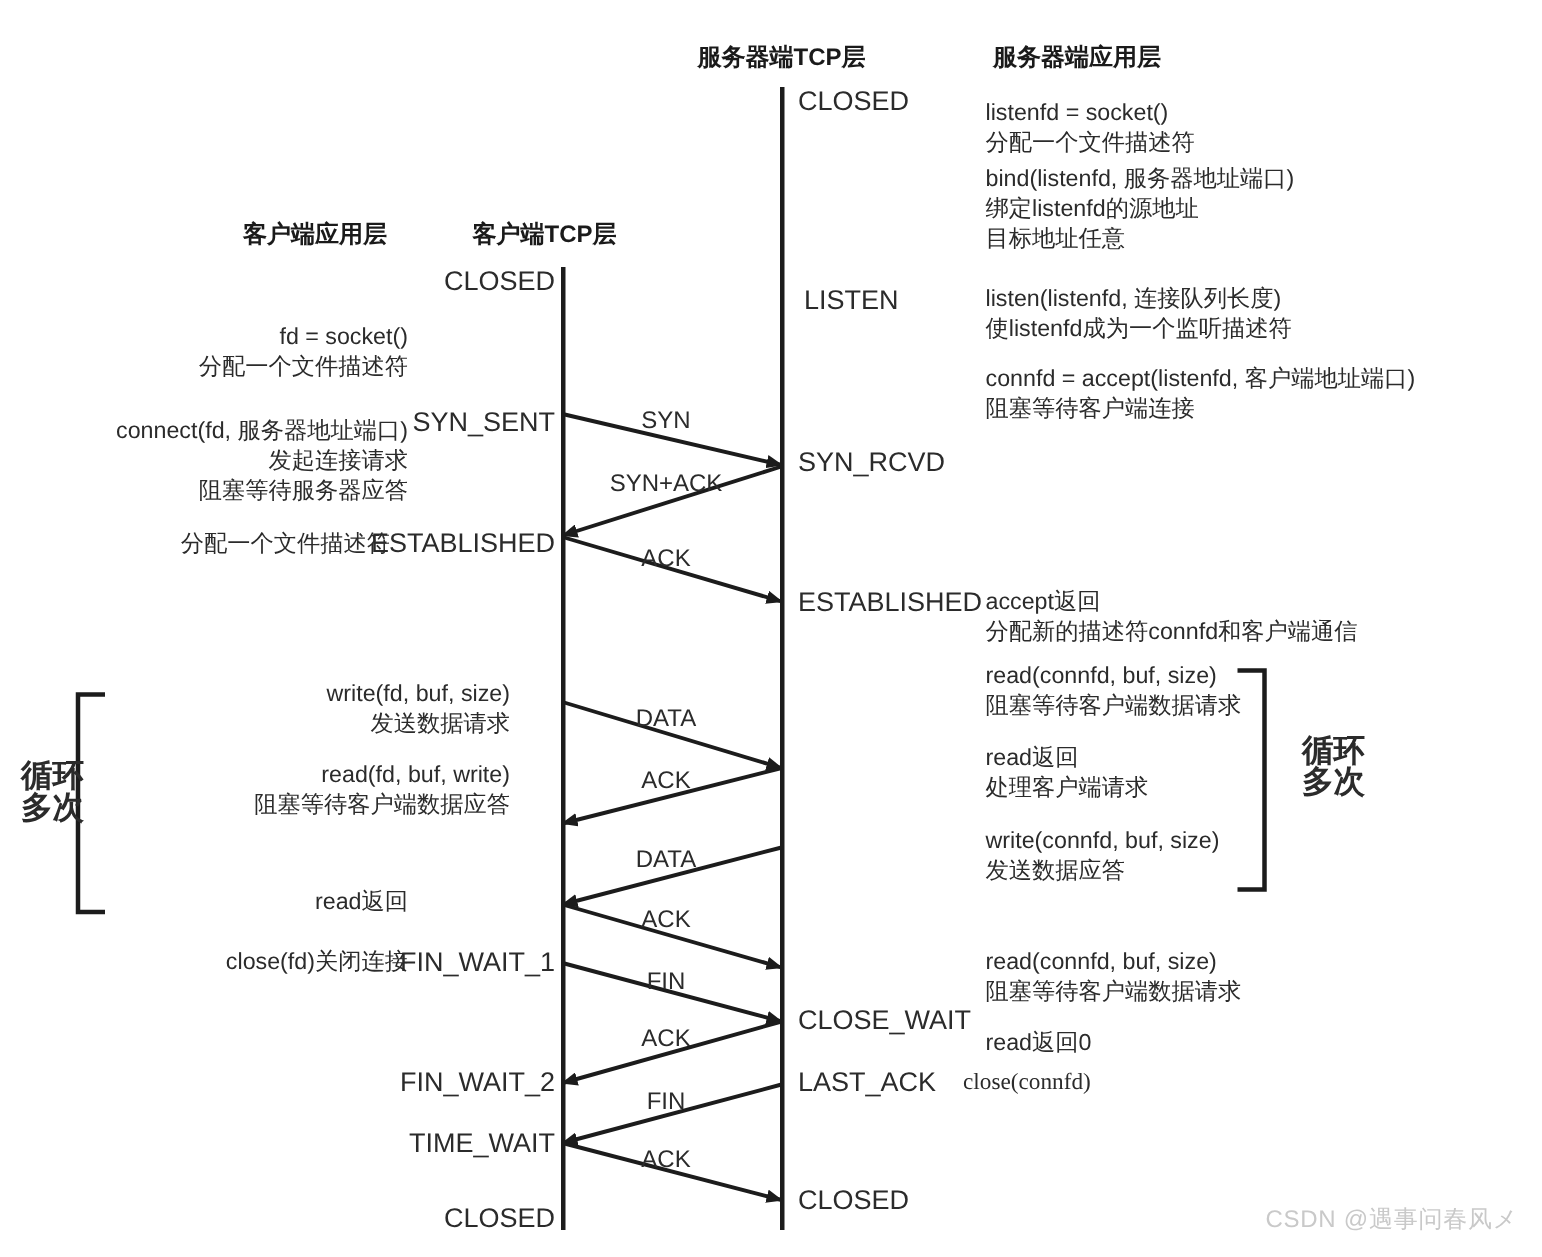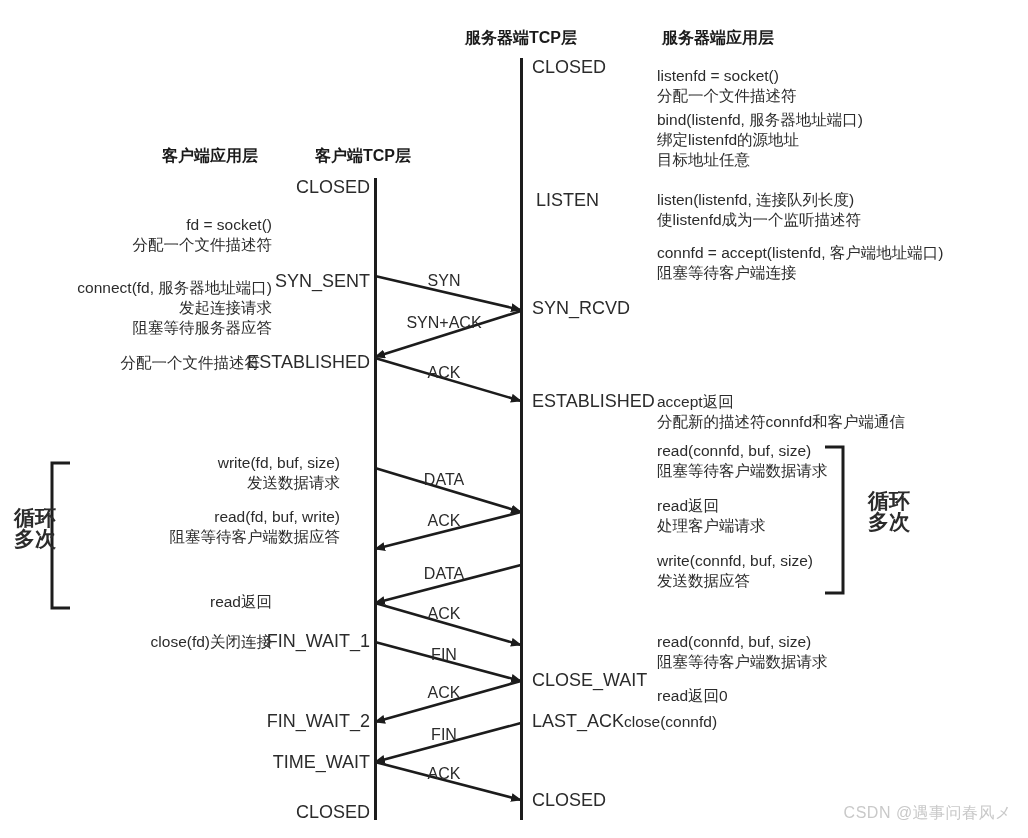--- a/index.html
+++ b/index.html
@@ -200,21 +200,21 @@
 分配新的描述符connfd和客户端通信</div>
       <div class="note left-align" style="left: 657px; top: 441px; color: rgb(43, 43, 43);">read(connfd, buf, size)
 阻塞等待客户端数据请求</div>
       <div class="note left-align" style="left: 657px; top: 496px; color: rgb(43, 43, 43);">read返回
 处理客户端请求</div>
       <div class="note left-align" style="left: 657px; top: 551px; color: rgb(43, 43, 43);">write(connfd, buf, size)
 发送数据应答</div>
       <div class="note left-align" style="left: 657px; top: 632px; color: rgb(43, 43, 43);">read(connfd, buf, size)
 阻塞等待客户端数据请求</div>
       <div class="note left-align" style="left: 657px; top: 686px; color: rgb(43, 43, 43);">read返回0</div>
-      <div class="note left-align" style="left: 624px; top: 712px; color: rgb(43, 43, 43);">close(connfd)</div>
+      <div class="note left-align" style="left: 642px; top: 712px; color: rgb(43, 43, 43); font-family: Liberation Serif, serif;">close(connfd)</div>
     </div>
 
   <div id="packet-labels">
       <div class="packet-label" style="left: 444px; top: 272px; color: rgb(43, 43, 43);">SYN</div>
       <div class="packet-label" style="left: 444px; top: 314px; color: rgb(43, 43, 43);">SYN+ACK</div>
       <div class="packet-label" style="left: 444px; top: 364px; color: rgb(43, 43, 43);">ACK</div>
       <div class="packet-label" style="left: 444px; top: 471px; color: rgb(43, 43, 43);">DATA</div>
       <div class="packet-label" style="left: 444px; top: 512px; color: rgb(43, 43, 43);">ACK</div>
       <div class="packet-label" style="left: 444px; top: 565px; color: rgb(43, 43, 43);">DATA</div>
       <div class="packet-label" style="left: 444px; top: 605px; color: rgb(43, 43, 43);">ACK</div>

